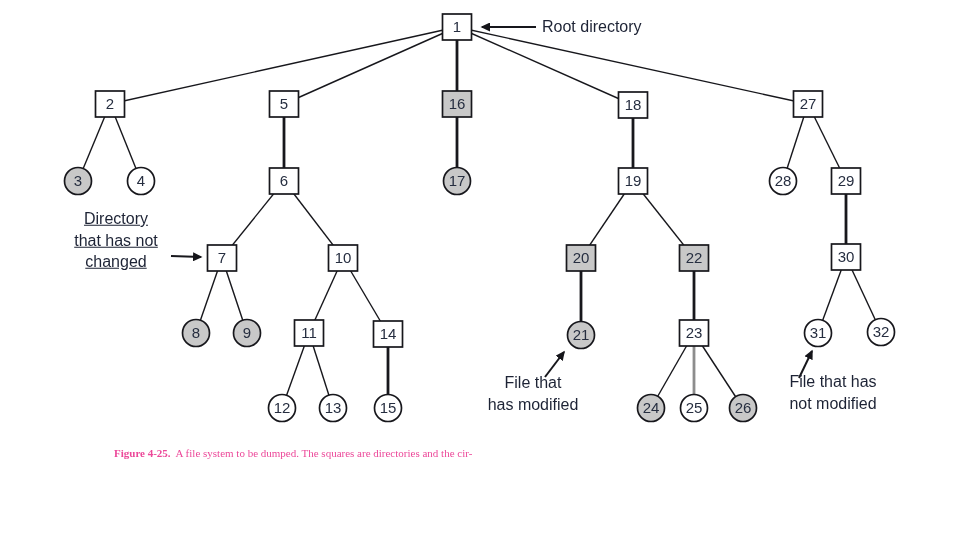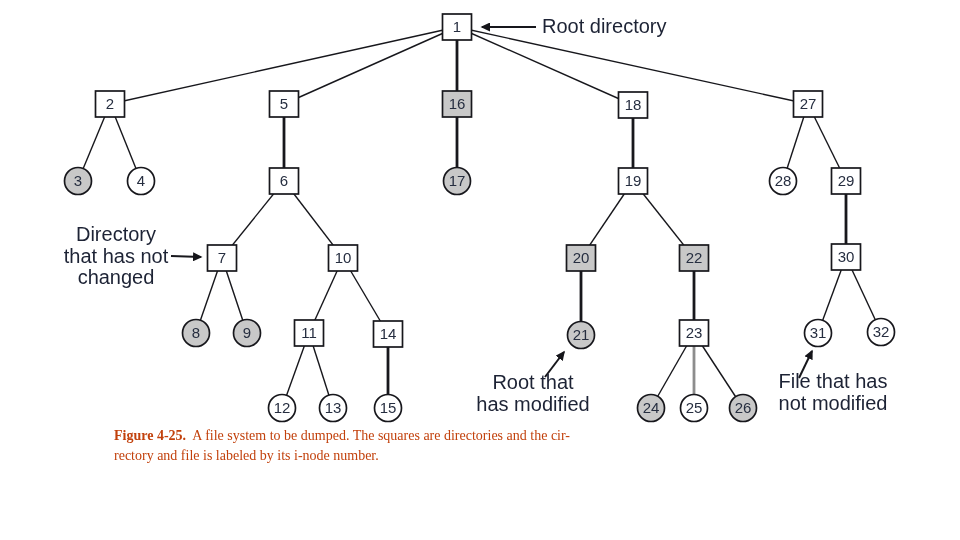--- a/index.html
+++ b/index.html
@@ -13,34 +13,34 @@
   #tree{position:absolute;left:0;top:0;}
   #tree text{
     font-family:"Liberation Sans",sans-serif;
     font-size:15px;
     fill:#262e40;
   }
   .ann{
     position:absolute;
     transform:translate(-50%,-50%);
     text-align:center;
-    font-size:20px;
+    font-size:16px;
     line-height:21.5px;
     color:#1d2335;
     white-space:nowrap;
   }
   .ann.left{transform:translate(0,-50%);text-align:left;}
   .caption{
     position:absolute;
-    left:114px;top:426px;
+    left:114px;top:443px;
     width:745px;
     font-family:"Liberation Serif",serif;
-    font-size:14px;
+    font-size:11px;
     line-height:20px;
-    color:#c2410c;
+    color:#ec4899;
   }
   .cap-line{white-space:pre-wrap;}
   .cap-bold{font-weight:bold;}
 </style>
 </head>
 <body>
 
 <div class="stage">
 
   <svg id="tree" width="960" height="438" viewBox="0 0 960 438">
@@ -217,33 +217,32 @@
           <circle cx="743" cy="408" r="13.5" fill="#c8c8c8" stroke="#17171c" stroke-width="1.7"></circle>
           <text x="743" y="408" dy="0.36em" text-anchor="middle">26</text>
         </g>
       </g>
   </svg>
 
   <div id="annotations">
       <div class="ann left" style="left: 542px; top: 27px;">
         <div>Root directory</div>
       </div>
-      <div class="ann" style="left: 116px; top: 256px;">
+      <div class="ann" style="left: 116px; top: 240px; text-decoration: underline;">
         <div>Directory</div>
         <div>that has not</div>
         <div>changed</div>
       </div>
       <div class="ann" style="left: 533px; top: 393px;">
-        <div>Root that</div>
+        <div>File that</div>
         <div>has modified</div>
       </div>
       <div class="ann" style="left: 833px; top: 392px;">
         <div>File that has</div>
         <div>not modified</div>
       </div>
     </div>
 
   <div class="caption">
     <div class="cap-line"><span class="cap-bold">Figure 4-25.</span><span>  A file system to be dumped. The squares are directories and the cir-</span></div>
-    <div class="cap-line">rectory and file is labeled by its i-node number.</div>
   </div>
 
 </div>
 
 </body></html>

